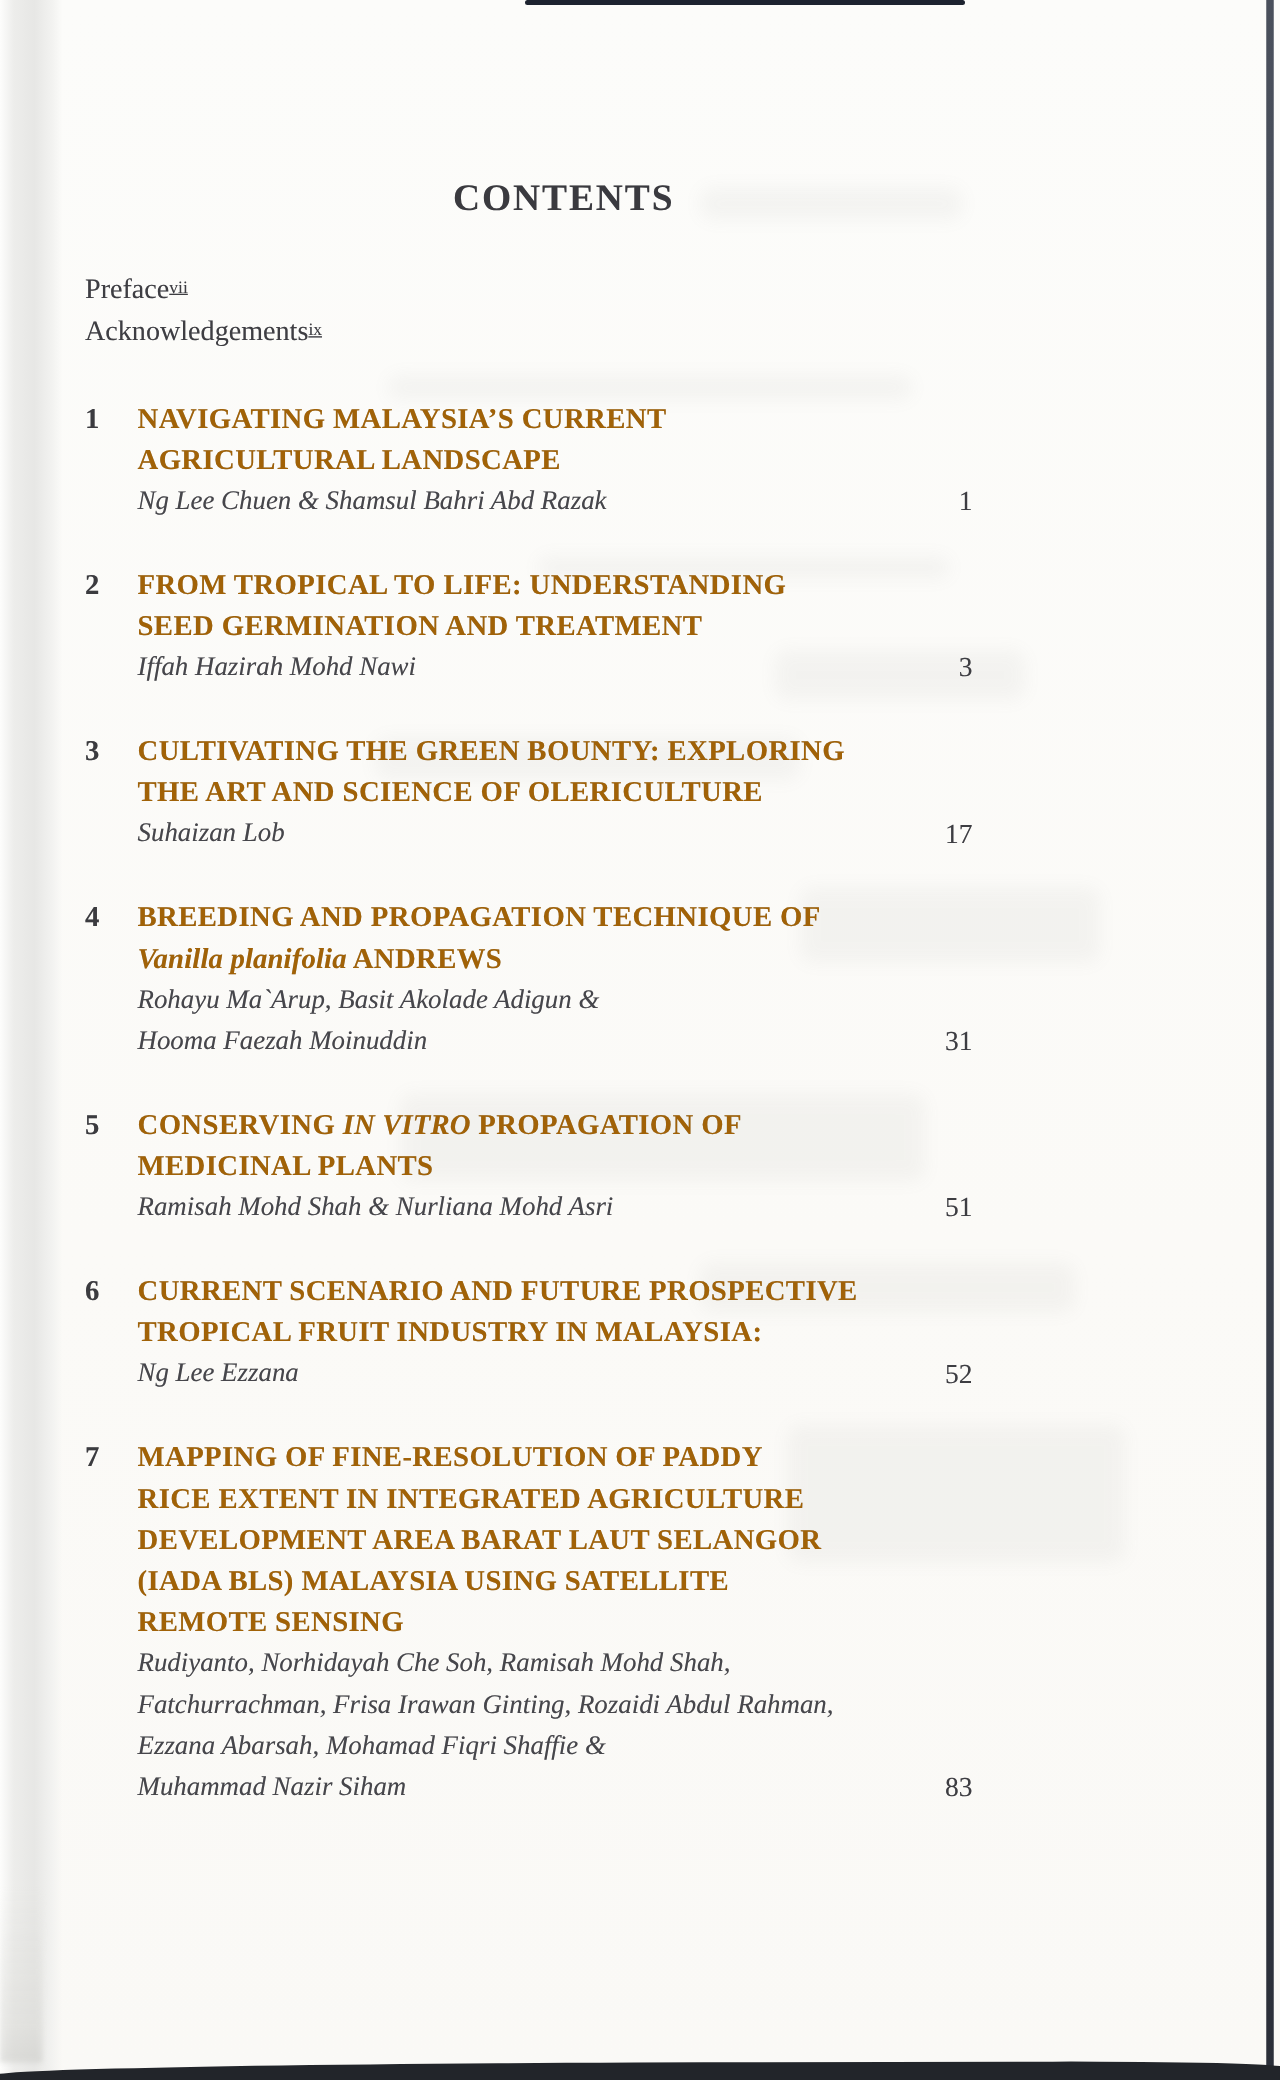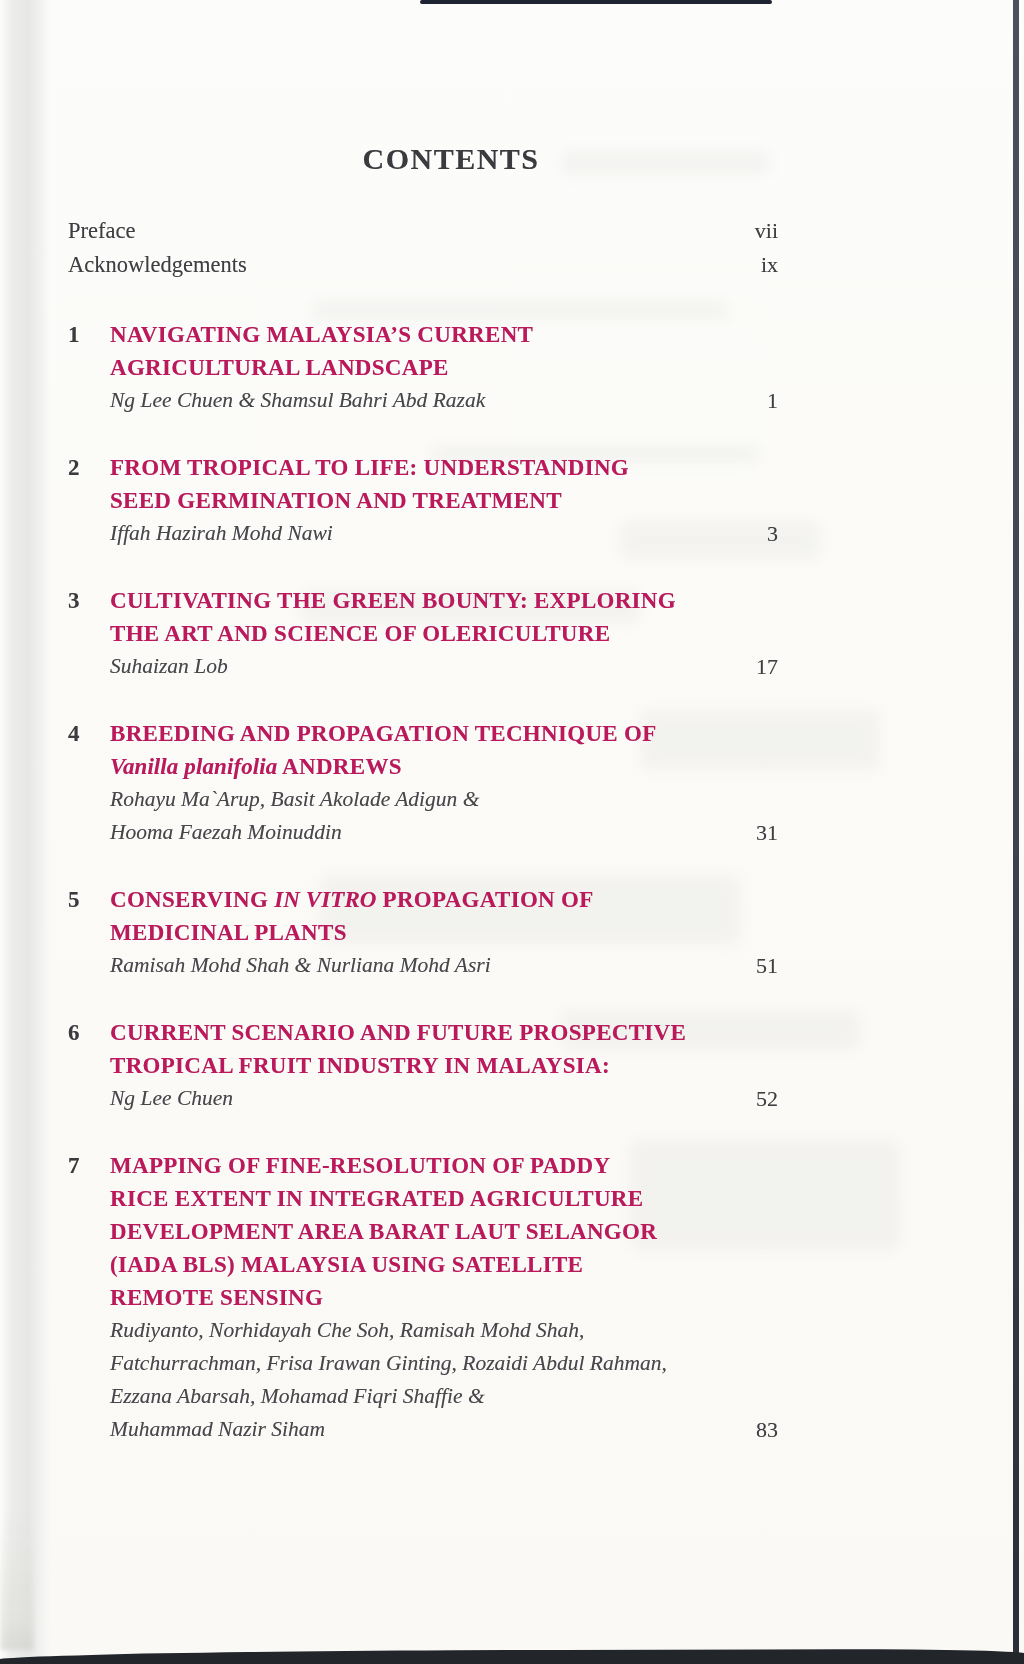--- a/index.html
+++ b/index.html
@@ -49,32 +49,32 @@
     padding-top:142px;
     color:#3b3b3f;
     text-shadow:0 0 .5px rgba(70,70,75,.35);
   }
   .page-title{
     margin:0 0 38px 0;
     font-size:30px;font-weight:700;letter-spacing:1.5px;
     text-align:center;transform:translateX(28px);
     color:#3a3a3f;
   }
-  .fm-row{display:flex;justify-content:space-between;line-height:34px;}
+  .fm-row{display:flex;line-height:34px;}
   .fm-label{font-size:22.5px;color:#3e3e43;}
-  .fm-page{font-size:22px;color:#3d3d42;}
+  .fm-page{font-size:14px;color:#3d3d42;text-decoration:underline;}
 
   .chapters{margin-top:36px;}
   .chapter{display:flex;margin-bottom:34px;}
   .ch-num{
     flex:0 0 42px;font-size:23px;font-weight:700;line-height:33px;color:#3b3b3f;
   }
   .ch-body{flex:1 1 auto;position:relative;}
   .title-line{
-    font-size:23px;font-weight:700;letter-spacing:.3px;line-height:33px;color:#be185d;
+    font-size:23px;font-weight:700;letter-spacing:.3px;line-height:33px;color:#a16207;
     white-space:nowrap;
   }
   .seg-italic{font-style:italic;letter-spacing:.1px;margin-top:48px;}
   .author-line{
     font-size:21.5px;font-style:italic;line-height:33px;color:#46464b;font-weight:400;
     white-space:nowrap;
   }
   .ch-page{
     position:absolute;right:0;bottom:0;
     font-size:22px;line-height:33px;font-style:normal;font-weight:400;color:#3d3d42;
@@ -159,21 +159,21 @@
             <div class="title-line"><span>MEDICINAL PLANTS</span></div>
             <div class="author-line">Ramisah Mohd Shah &amp; Nurliana Mohd Asri</div>
             <span class="ch-page">51</span>
           </div>
         </div>
         <div class="chapter">
           <div class="ch-num">6</div>
           <div class="ch-body">
             <div class="title-line"><span>CURRENT SCENARIO AND FUTURE PROSPECTIVE</span></div>
             <div class="title-line"><span>TROPICAL FRUIT INDUSTRY IN MALAYSIA:</span></div>
-            <div class="author-line">Ng Lee Chuen</div>
+            <div class="author-line">Ng Lee Ezzana</div>
             <span class="ch-page">52</span>
           </div>
         </div>
         <div class="chapter">
           <div class="ch-num">7</div>
           <div class="ch-body">
             <div class="title-line"><span>MAPPING OF FINE-RESOLUTION OF PADDY</span></div>
             <div class="title-line"><span>RICE EXTENT IN INTEGRATED AGRICULTURE</span></div>
             <div class="title-line"><span>DEVELOPMENT AREA BARAT LAUT SELANGOR</span></div>
             <div class="title-line"><span>(IADA BLS) MALAYSIA USING SATELLITE</span></div>

